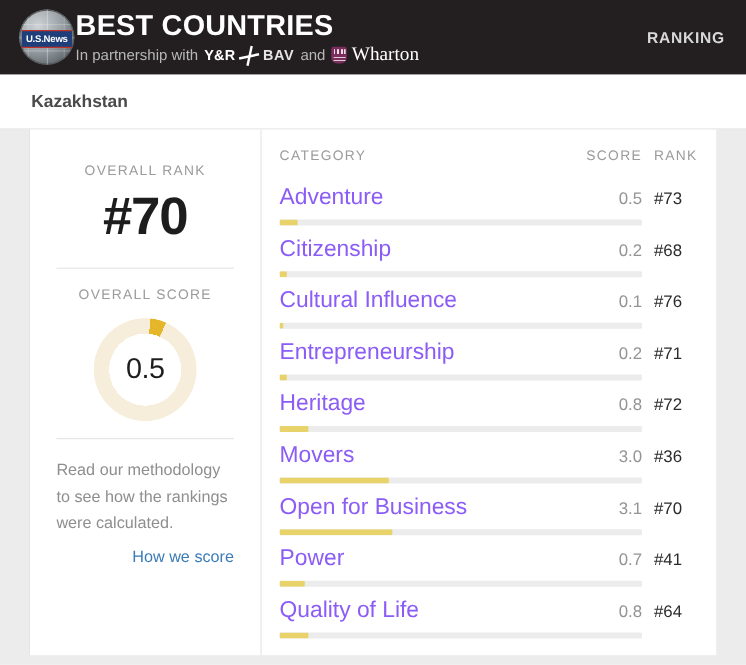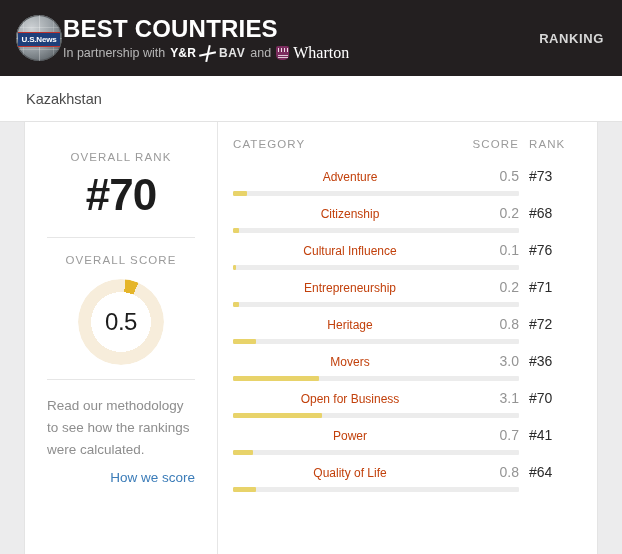--- a/index.html
+++ b/index.html
@@ -11,21 +11,21 @@
     height: 554px;
     overflow: hidden;
     background: #ececed;
     font-family: "Liberation Sans", sans-serif;
     -webkit-font-smoothing: antialiased;
   }
 
   
   .site-header {
     position: relative;
-    height: 76px;
+    height: 62px;
     background: #231f20;
     display: flex;
     align-items: center;
     padding-left: 16px;
     box-sizing: border-box;
   }
   .brand {
     display: flex;
     align-items: center;
   }
@@ -194,20 +194,21 @@
 
   
   .search-bar {
     height: 46px;
     background: #ffffff;
     display: flex;
     align-items: center;
     padding-left: 26px;
     box-sizing: border-box;
     border-bottom: 1px solid #e3e3e3;
+    font-weight: bold;
   }
   .search-value {
     color: #4a4a4a;
     font-size: 14.5px;
   }
 
   
   .content {
     padding: 0 24px;
     box-sizing: border-box;
@@ -294,21 +295,21 @@
     text-align: right;
     margin-top: 9px;
     padding: 0 2px;
     text-decoration: none;
     cursor: pointer;
   }
 
   
   .categories {
     flex: 1 1 auto;
-    padding: 16px 22px 0 15px;
+    padding: 16px 6px 0 15px;
     box-sizing: border-box;
     overflow: hidden;
   }
   .cat-head {
     display: flex;
     align-items: baseline;
     color: #9b9b9b;
     font-size: 11.5px;
     letter-spacing: 1.1px;
     padding-bottom: 9px;
@@ -326,23 +327,22 @@
     flex: 0 0 46px;
     text-align: left;
   }
   .cat-row { padding-top: 9px; }
   .cat-line {
     display: flex;
     align-items: baseline;
   }
   .cat-name {
     flex: 1 1 auto;
-    color: #c2410c;
-    font-size: 12px;
-    text-align: center;
+    color: #8b5cf6;
+    font-size: 19px;
   }
   .cat-score {
     width: 62px;
     flex: 0 0 62px;
     text-align: right;
     padding-right: 10px;
     box-sizing: border-box;
     color: #949494;
     font-size: 14px;
   }

